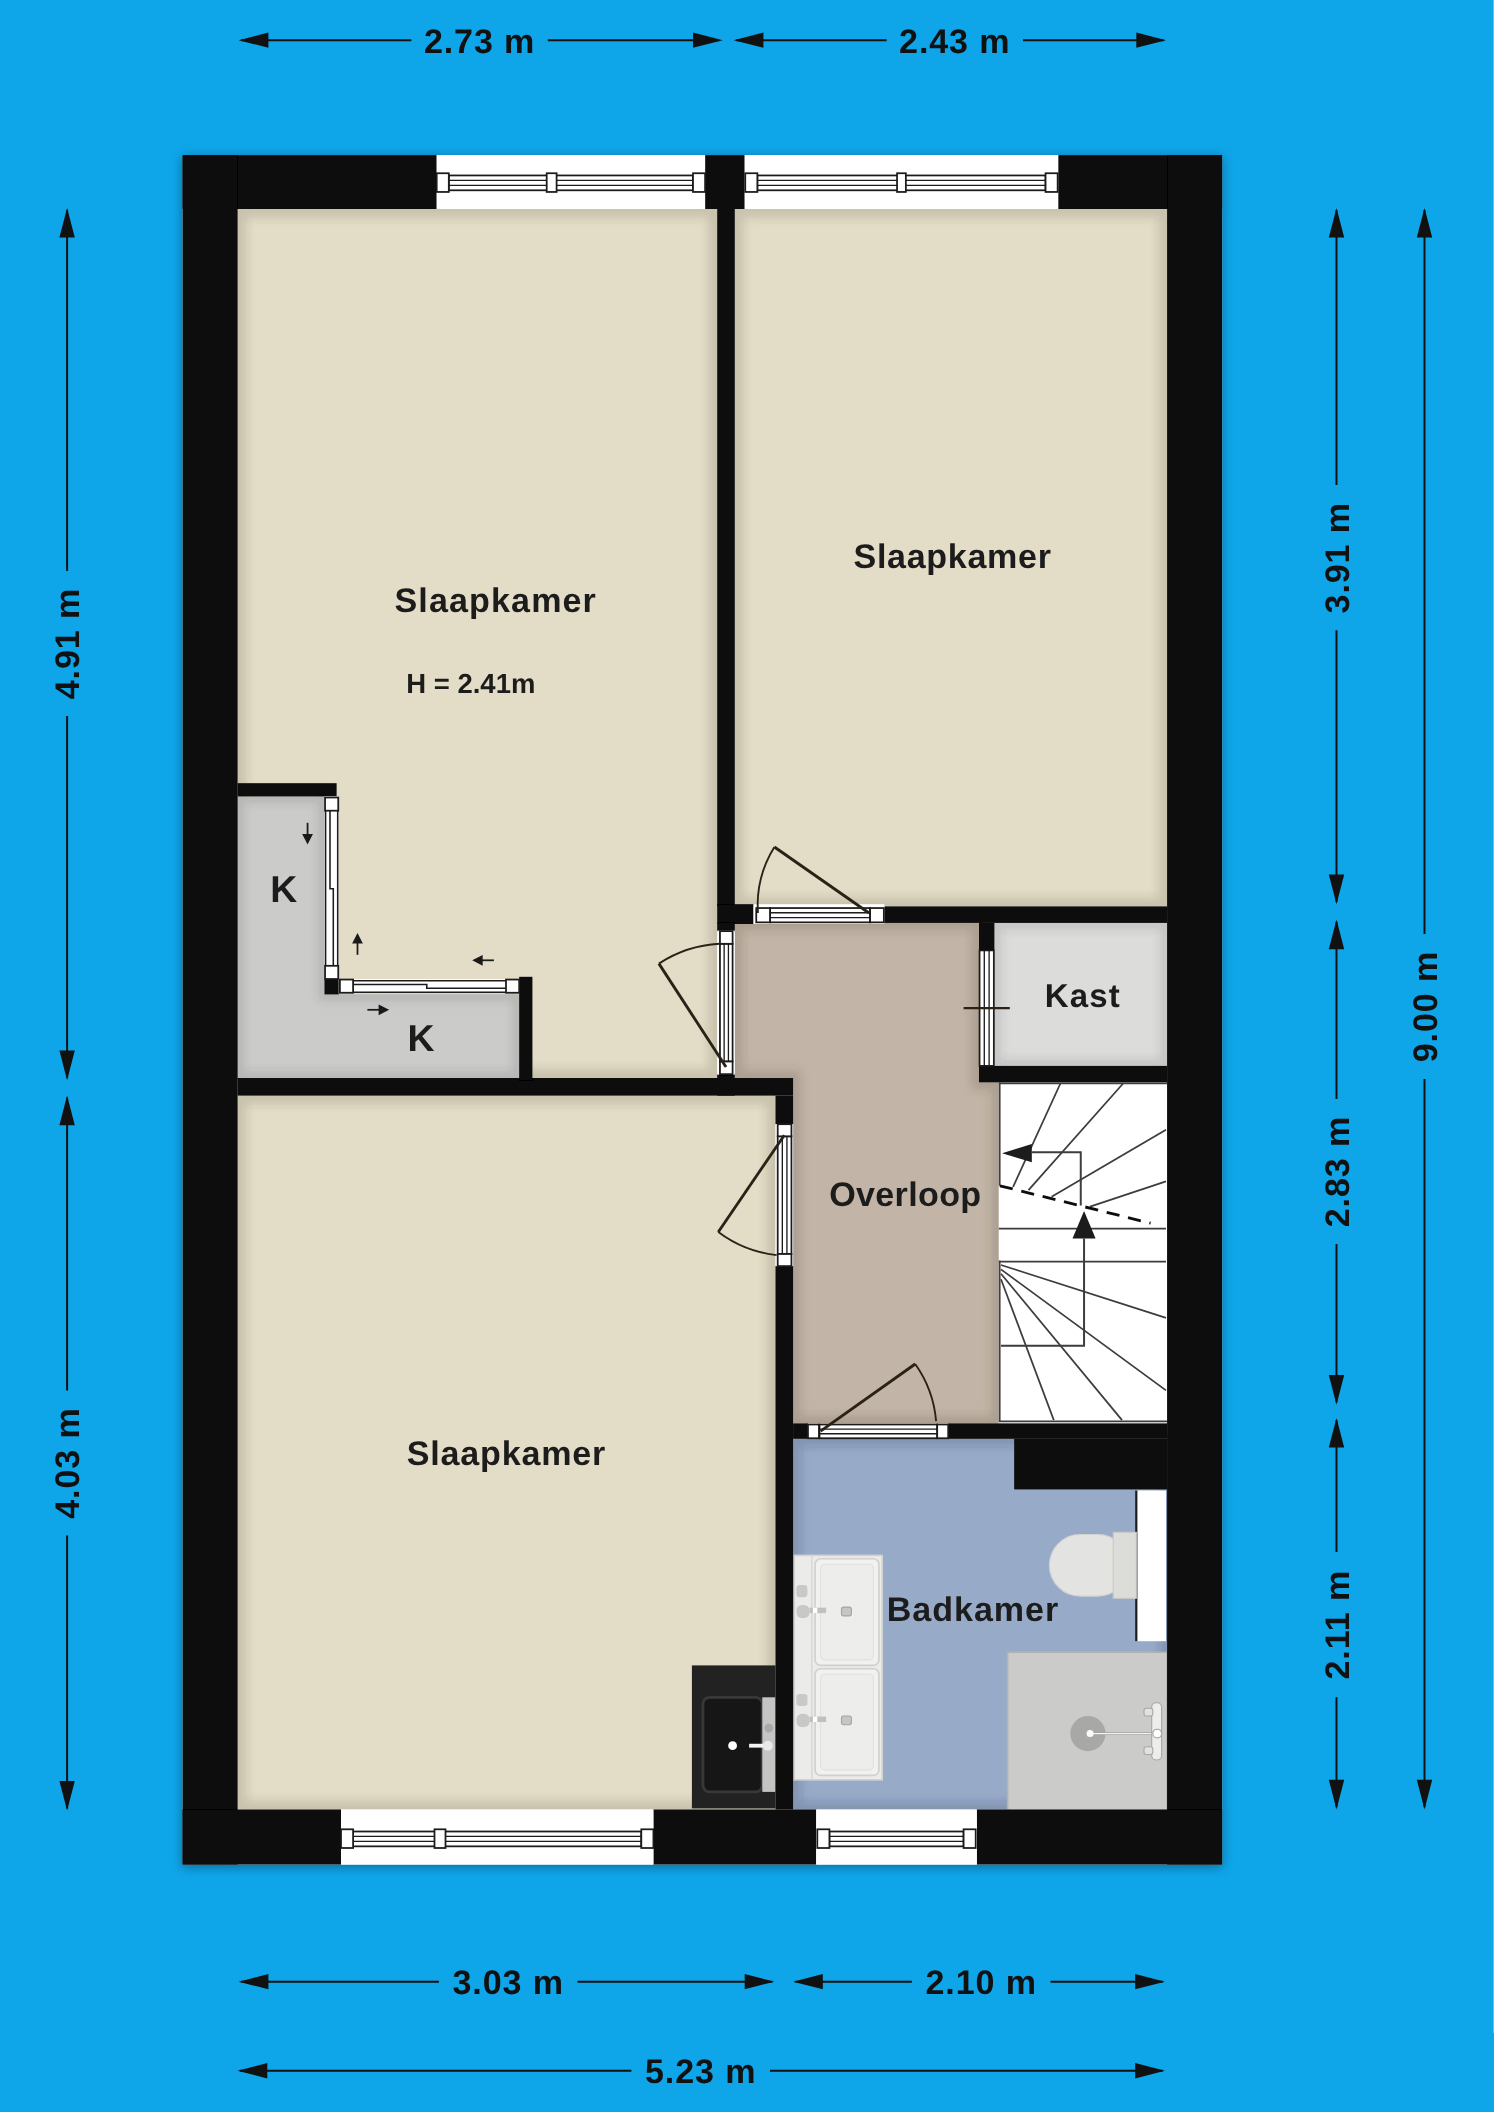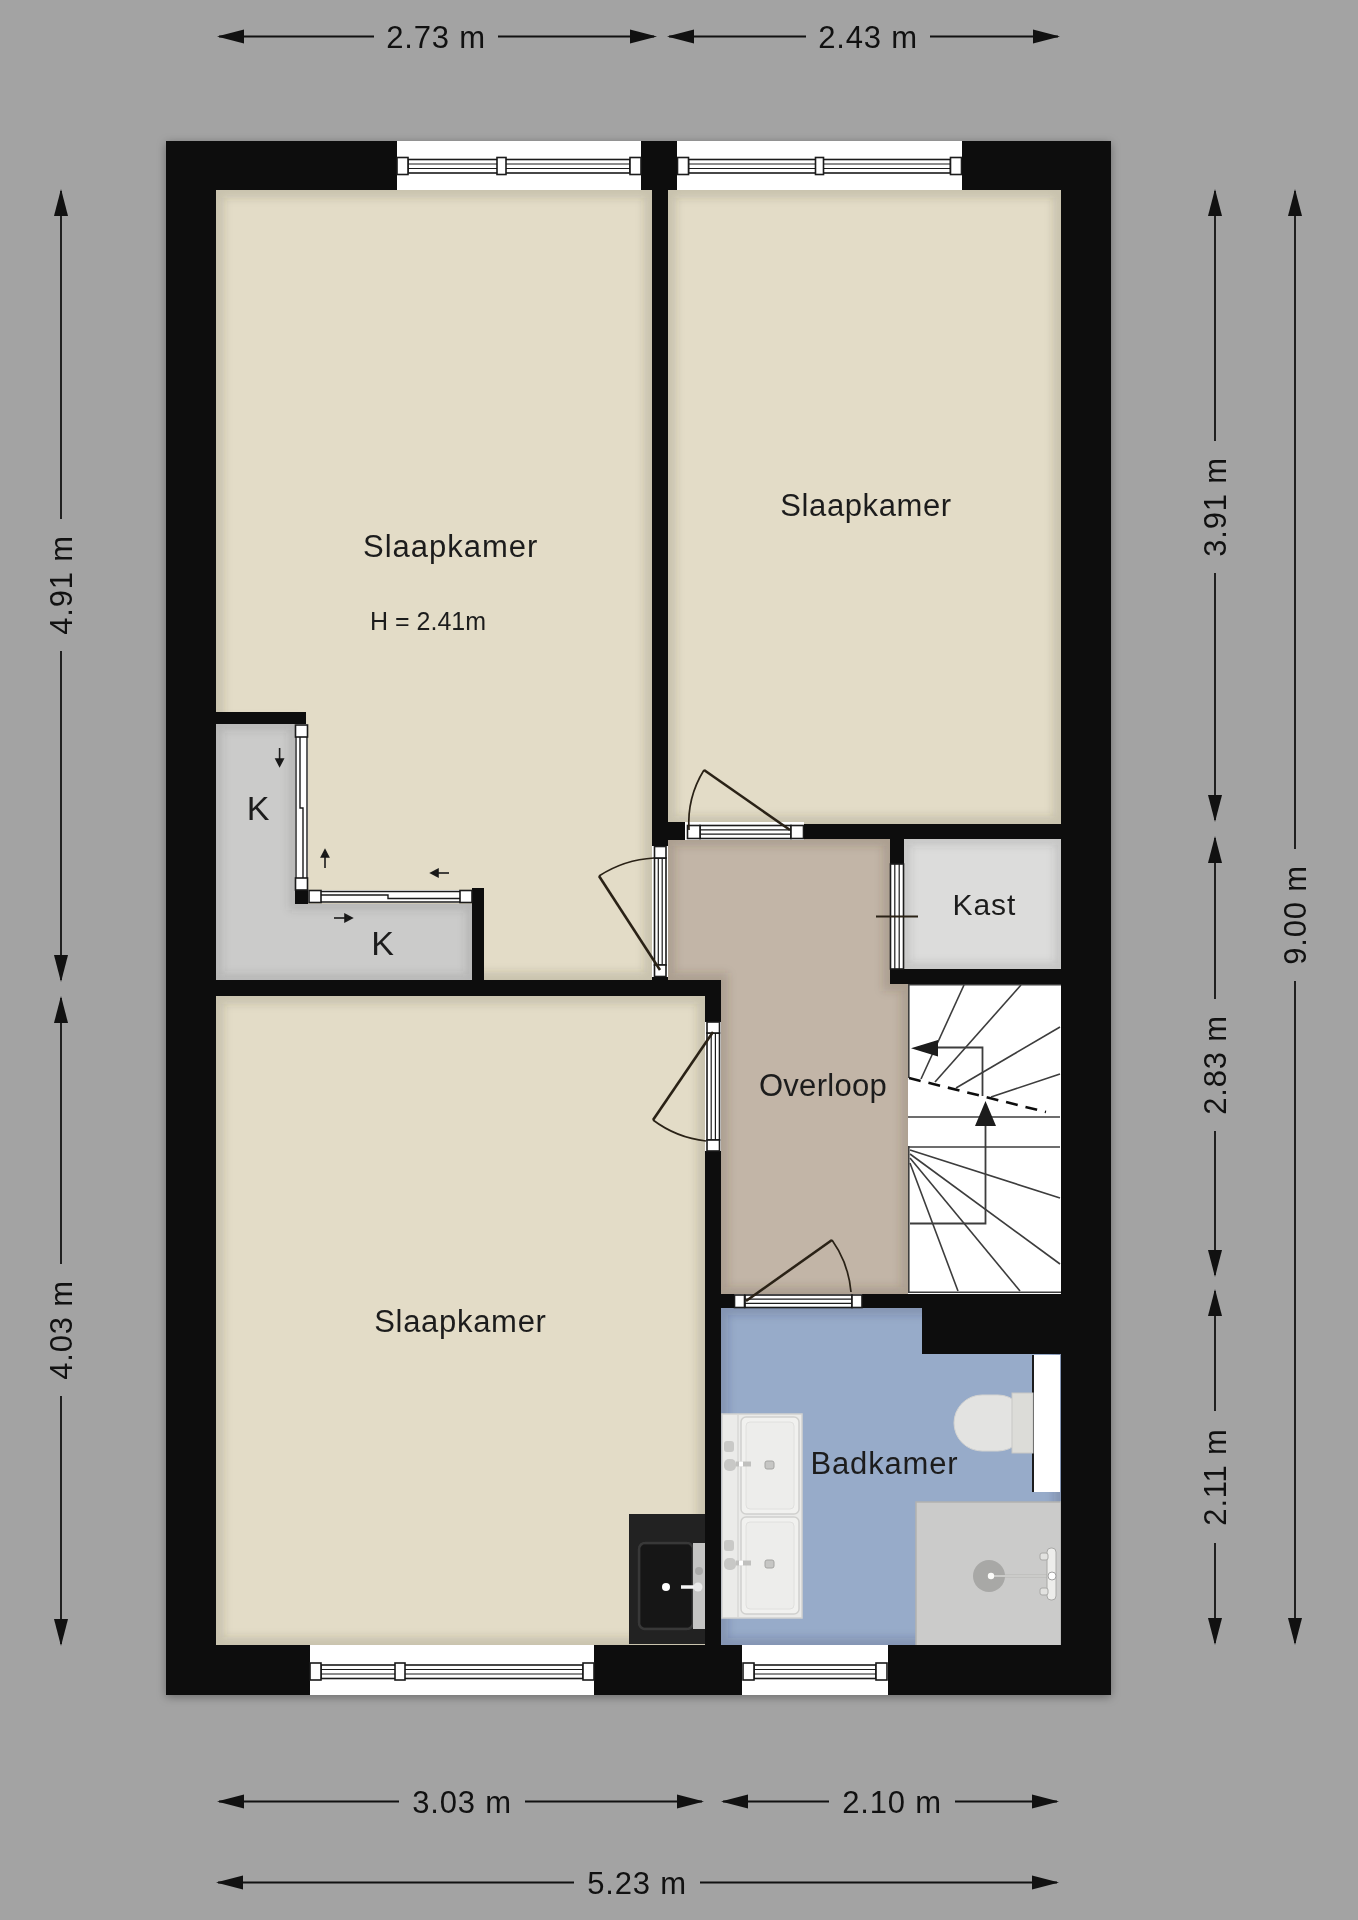--- a/index.html
+++ b/index.html
@@ -1,17 +1,17 @@
 <!DOCTYPE html>
 <html><head>
 <meta charset="utf-8">
 <style>
   html,body{margin:0;padding:0;background:#ffffff;}
-  .page{position:relative;width:1358px;height:1920px;background:#a3a3a3;overflow:hidden;
-        font-family:"Liberation Sans", sans-serif;}
+  .page{position:relative;width:1358px;height:1920px;background:#0ea5e9;overflow:hidden;
+        font-family:"Liberation Sans", sans-serif;font-weight:bold;}
   svg text{font-family:"Liberation Sans", sans-serif;}
 </style>
 </head>
 <body>
 <div class="page">
 <svg width="1358" height="1920" viewBox="0 0 1358 1920" xmlns="http://www.w3.org/2000/svg">
 <defs>
   <filter id="planshadow" x="-5%" y="-5%" width="110%" height="110%">
     <feDropShadow dx="0" dy="2" stdDeviation="5" flood-color="#000000" flood-opacity="0.35"></feDropShadow>
   </filter>

